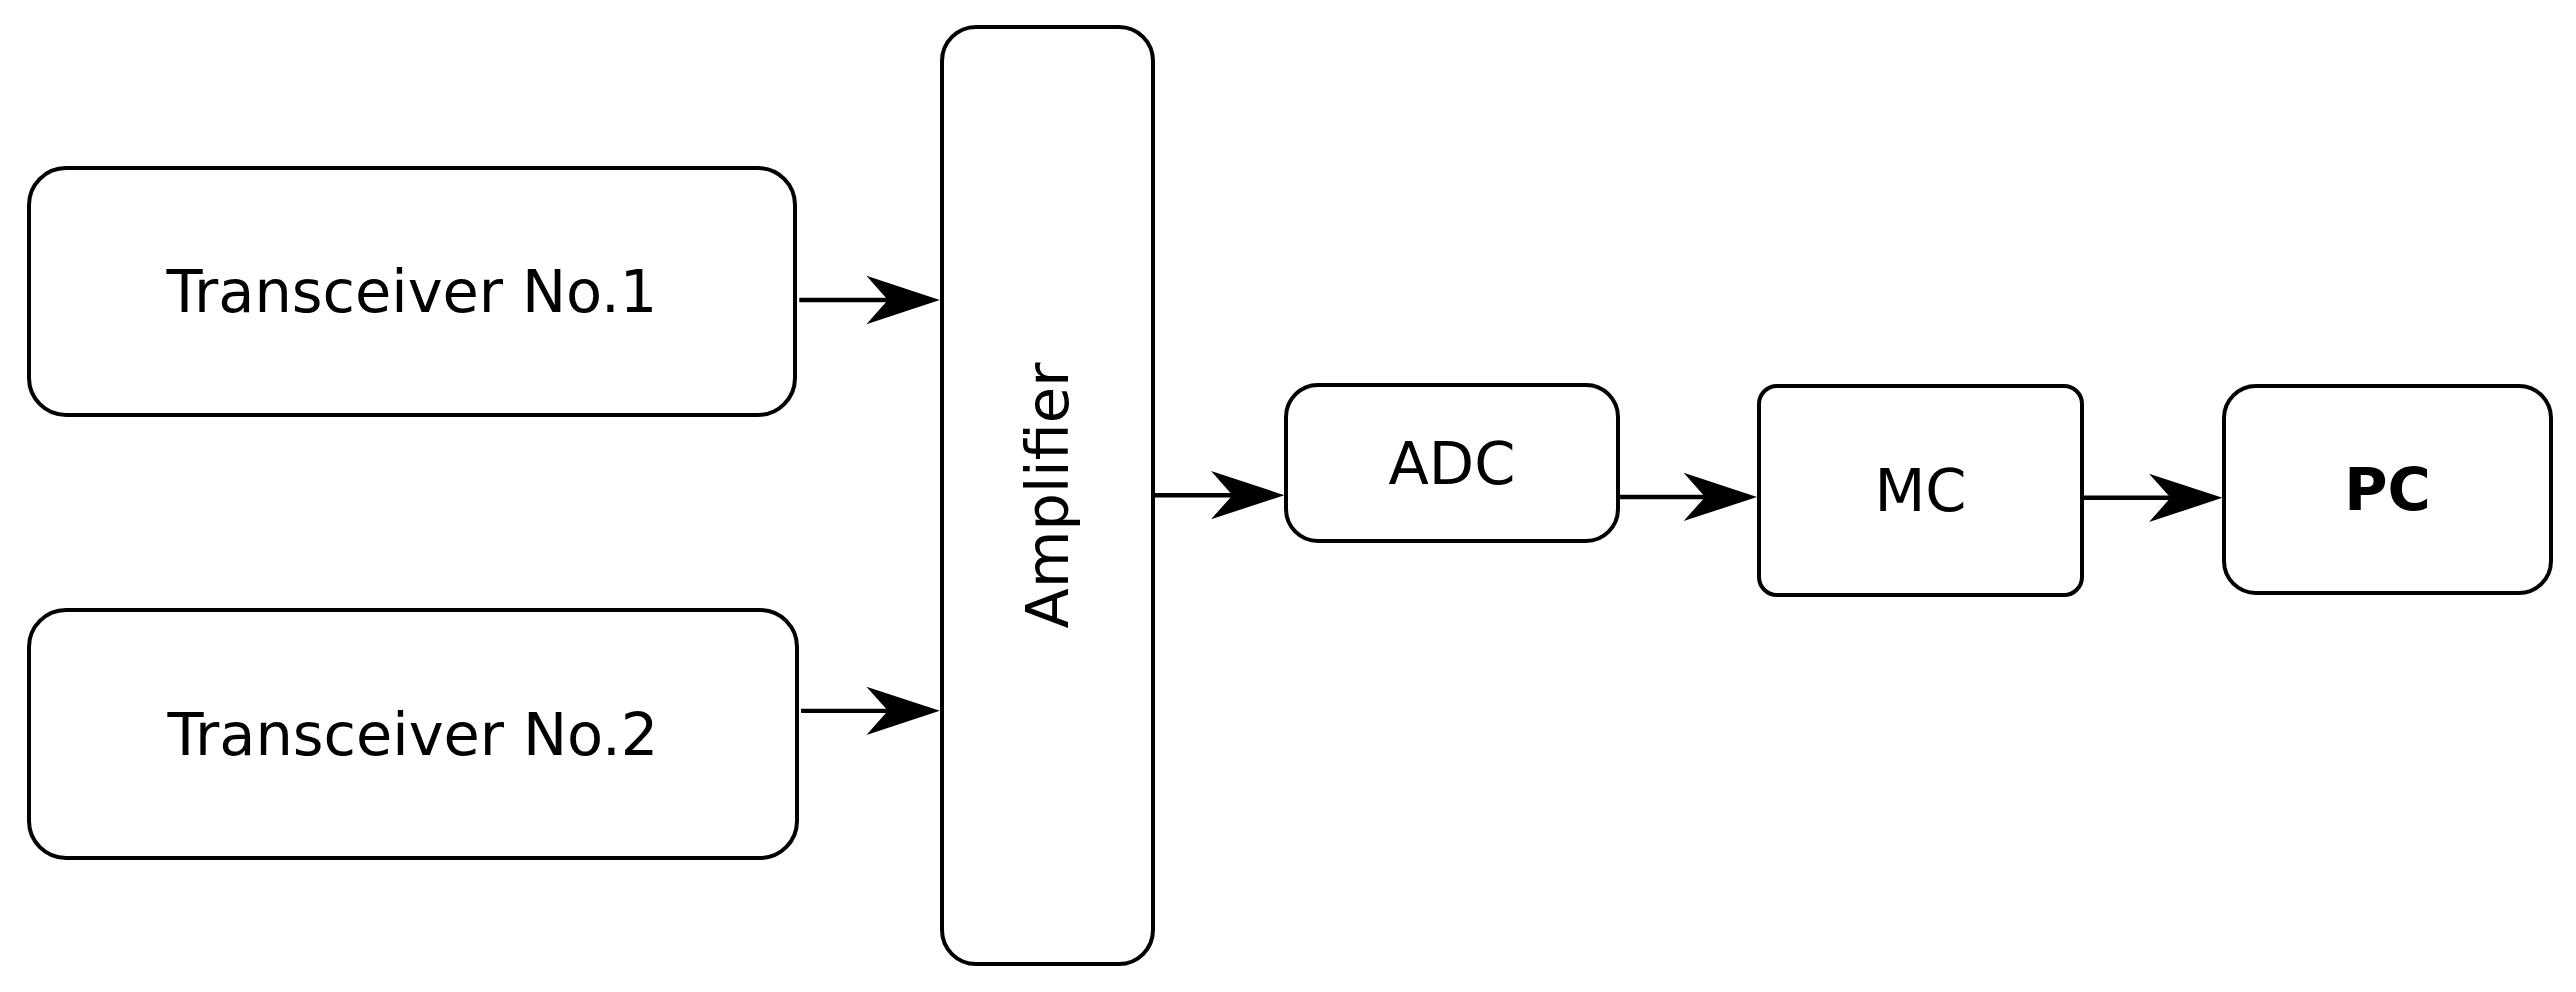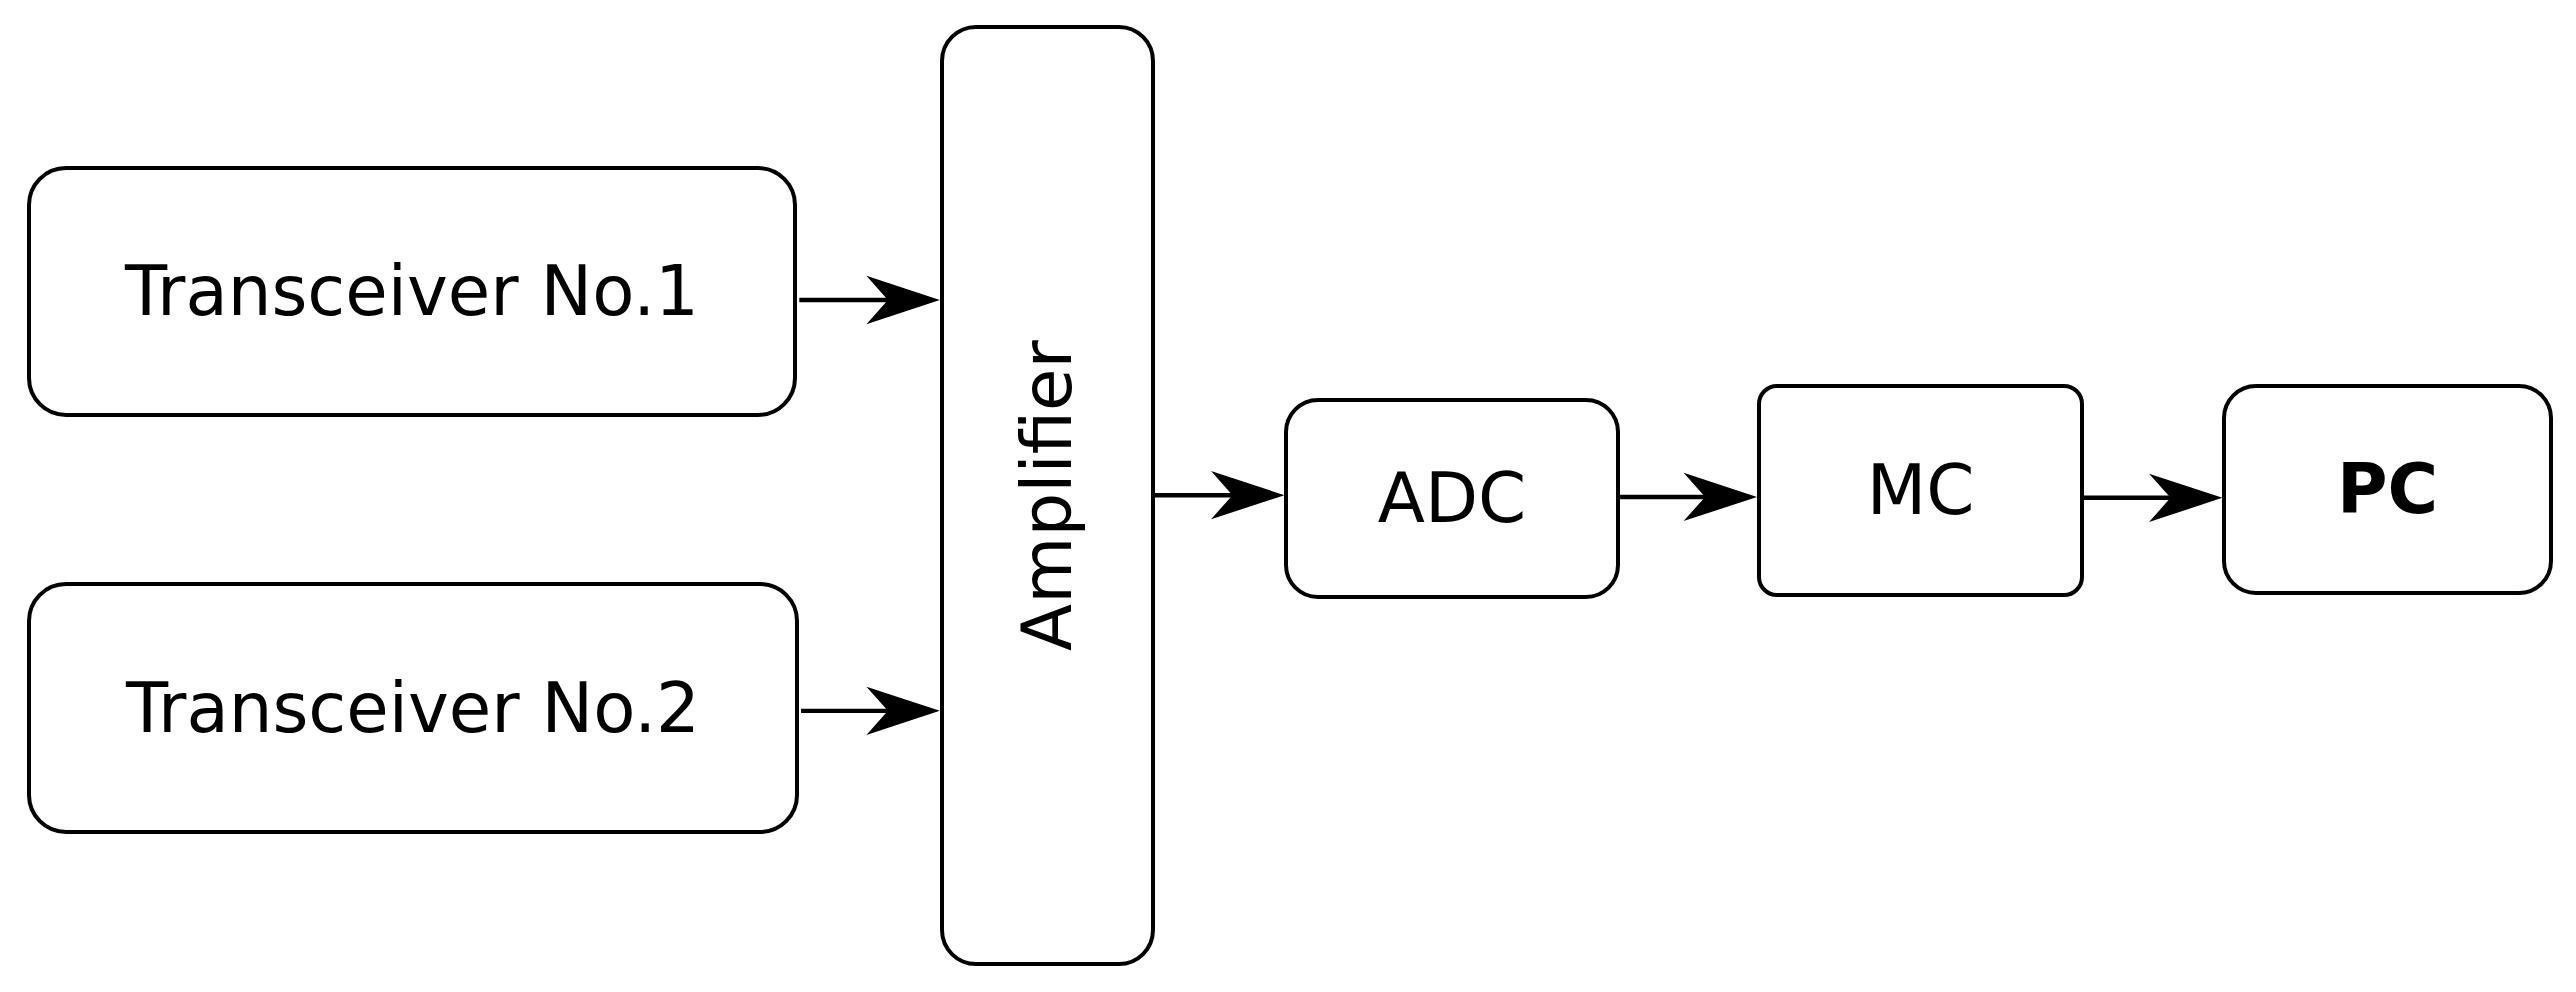--- a/index.html
+++ b/index.html
@@ -17,31 +17,31 @@
     color: #000000;
   }
   .node {
     position: absolute;
     box-sizing: border-box;
     background: #ffffff;
     border: 4.5px solid #000000;
     display: flex;
     align-items: center;
     justify-content: center;
-    font-size: 69px;
+    font-size: 59px;
     line-height: 1;
     white-space: nowrap;
   }
   .node-big { border-radius: 39px; }
   .node-small { border-radius: 34px; }
 
   #node-transceiver1 { left: 27px;   top: 166px; width: 770px;  height: 251px; }
-  #node-transceiver2 { left: 27px;   top: 582px; width: 772px;  height: 252px; }
+  #node-transceiver2 { left: 27px;   top: 608px; width: 772px;  height: 252px; }
   #node-amplifier    { left: 940px; top: 25px;  width: 215px;  height: 941px; border-radius: 36px; }
-  #node-adc          { left: 1284px; top: 383px; width: 336px;  height: 201px; margin-top: 15px; }
+  #node-adc          { left: 1284px; top: 383px; width: 336px;  height: 160px; }
   #node-mc           { left: 1757px; top: 384px; width: 327px;  height: 213px; border-radius: 20px; }
   #node-pc           { left: 2222px; top: 384px; width: 331px;  height: 211px; font-weight: bold; }
 
   .label { display: block; }
   .label-rotated {
     transform: rotate(-90deg);
     transform-origin: center center;
     white-space: nowrap;
   }
 

